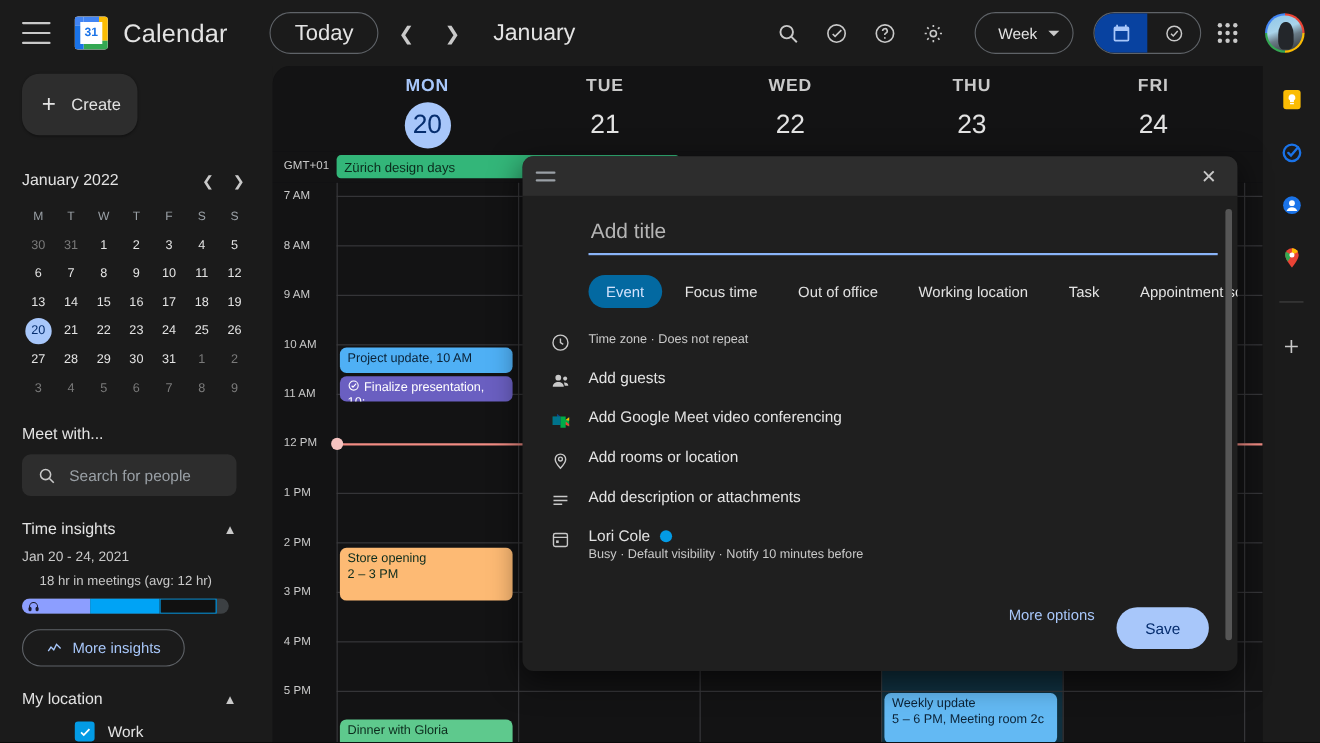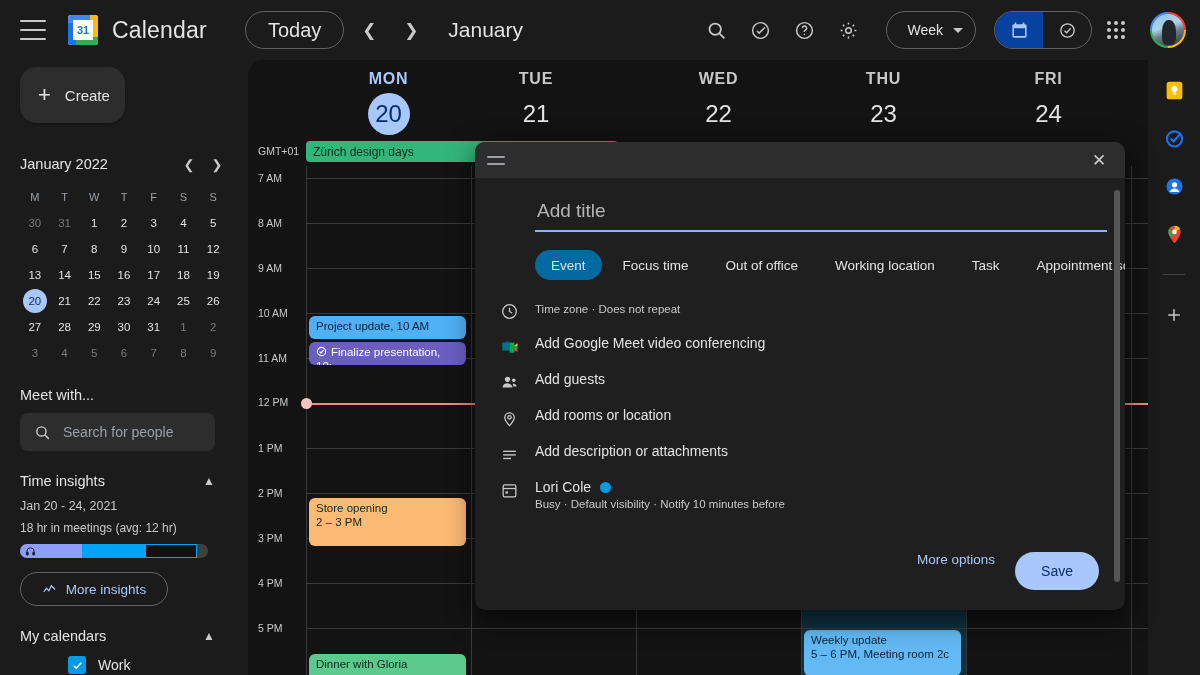--- a/index.html
+++ b/index.html
@@ -142,21 +142,21 @@
   .search-people {
     margin-top: 10px; width: 195px; height: 38px;
     background: #2d2d2d; border-radius: 8px;
     display:flex; align-items:center; gap:12px; padding-left:14px;
     color:#9aa0a6; font-size:14px; cursor:text;
   }
   .collapsible { margin-top: 22px; width:195px; display:flex; align-items:center; }
   .collapsible .t { font-size: 14.5px; color:#e3e3e3; font-weight:500; }
   .chev-up { margin-left:auto; color:#c9c9c9; font-size: 12px; }
   .ti-range { margin-top: 10px; font-size: 12.5px; color:#c9c9c9; }
-  .ti-meet { margin-top: 8px; font-size: 12px; color:#c9c9c9; }
+  .ti-meet { margin-top: 8px; font-size: 12px; color:#c9c9c9;margin-left:16px; }
   .ti-bar {
     margin-top: 9px; width: 188px; height: 14px; border-radius: 7px;
     background:#3c4043; display:flex; overflow:hidden; position:relative;
   }
   .ti-bar .p1 { width: 62px; background:#8c9eff; display:flex; align-items:center; padding-left:5px; }
   .ti-bar .p2 { width: 63px; background:#00a3f5; }
   .ti-bar .p3 { width: 52px; background:#111; border:1px solid #00a3f5; }
   .more-insights {
     margin-top: 14px; height: 34px; width: 148px;
     border:1px solid #5f6368; border-radius:18px;
@@ -459,42 +459,42 @@
       <div class="p3"></div>
     </div>
     <div class="more-insights">
       <svg width="15" height="15" viewBox="0 0 24 24" fill="none" stroke="#a8c7fa" stroke-width="2">
           <path d="M3 16l4-6 4 4 4-8 6 6"></path>
         </svg>
       <span>More insights</span>
     </div>
 
     <div class="collapsible">
-      <span class="t">My calendars</span>
+      <span class="t">My location</span>
       <span class="chev-up">▲</span>
     </div>
     <div id="cal-list">
         <div class="cal-item">
           <span class="cbox" style="background: rgb(3, 155, 229);">
             <svg width="13" height="13" viewBox="0 0 24 24" fill="none" stroke="#fff" stroke-width="3">
               <path d="M5 12.5l4.5 4.5L19 7"></path>
             </svg>
           </span>
           <span class="cal-label">Work</span>
         </div>
       </div>
   </div>
 
   <div class="grid-wrap">
     <div class="dayhead" id="dayhead">
         <div class="dh today" style="left: 110.5px;">
           <div class="dow">MON</div>
           <div class="num">20</div>
         </div>
-        <div class="dh" style="left: 258px;">
+        <div class="dh" style="left: 272px;">
           <div class="dow">TUE</div>
           <div class="num">21</div>
         </div>
         <div class="dh" style="left: 440.5px;">
           <div class="dow">WED</div>
           <div class="num">22</div>
         </div>
         <div class="dh" style="left: 605.5px;">
           <div class="dow">THU</div>
           <div class="num">23</div>
@@ -629,44 +629,44 @@
               <path d="M12 7.2V12l3.2 2"></path>
             </svg>
         </span>
         <span class="row-main">
           <span class="row-sub">Time zone · Does not repeat</span>
         </span>
       </div>
 
       <div class="row">
         <span class="row-icon">
+          <svg width="19" height="19" viewBox="0 0 24 24" fill="currentColor">
+              <circle cx="9.5" cy="8" r="3.3"></circle>
+              <path d="M3.2 18.4c0-3.3 2.8-5.3 6.3-5.3s6.3 2 6.3 5.3z"></path>
+              <circle cx="17.4" cy="9.1" r="2.3"></circle>
+              <path d="M16 13.6c2.8-.2 5 1.3 5 3.6h-4z"></path>
+            </svg>
+        </span>
+        <span class="row-main">
+            <span class="row-primary">Add guests</span>
+          </span>
+      </div>
+
+      <div class="row">
+        <span class="row-icon">
           <svg width="19" height="19" viewBox="0 0 24 24">
               <path d="M3 7h9v10H3z" fill="#00832d"></path>
               <path d="M12 7h6v4l4-3v11l-4-3v4h-6z" fill="#00ac47"></path>
               <path d="M18 11l4-3v4z" fill="#ffba00"></path>
               <path d="M18 13v4l4 1v-2z" fill="#ea4335"></path>
               <path d="M3 7h5V4l4 3v10H3z" fill="#0066da" opacity=".55"></path>
             </svg>
         </span>
         <span class="row-main">
             <span class="row-primary">Add Google Meet video conferencing</span>
-          </span>
-      </div>
-
-      <div class="row">
-        <span class="row-icon">
-          <svg width="19" height="19" viewBox="0 0 24 24" fill="currentColor">
-              <circle cx="9.5" cy="8" r="3.3"></circle>
-              <path d="M3.2 18.4c0-3.3 2.8-5.3 6.3-5.3s6.3 2 6.3 5.3z"></path>
-              <circle cx="17.4" cy="9.1" r="2.3"></circle>
-              <path d="M16 13.6c2.8-.2 5 1.3 5 3.6h-4z"></path>
-            </svg>
-        </span>
-        <span class="row-main">
-            <span class="row-primary">Add guests</span>
           </span>
       </div>
 
       <div class="row">
         <span class="row-icon">
           <svg width="19" height="19" viewBox="0 0 24 24" fill="none" stroke="currentColor" stroke-width="1.6">
               <path d="M12 21s6-6.2 6-10.2A6 6 0 1 0 6 10.8C6 14.8 12 21 12 21z"></path>
               <circle cx="12" cy="10.5" r="2.2"></circle>
             </svg>
         </span>

